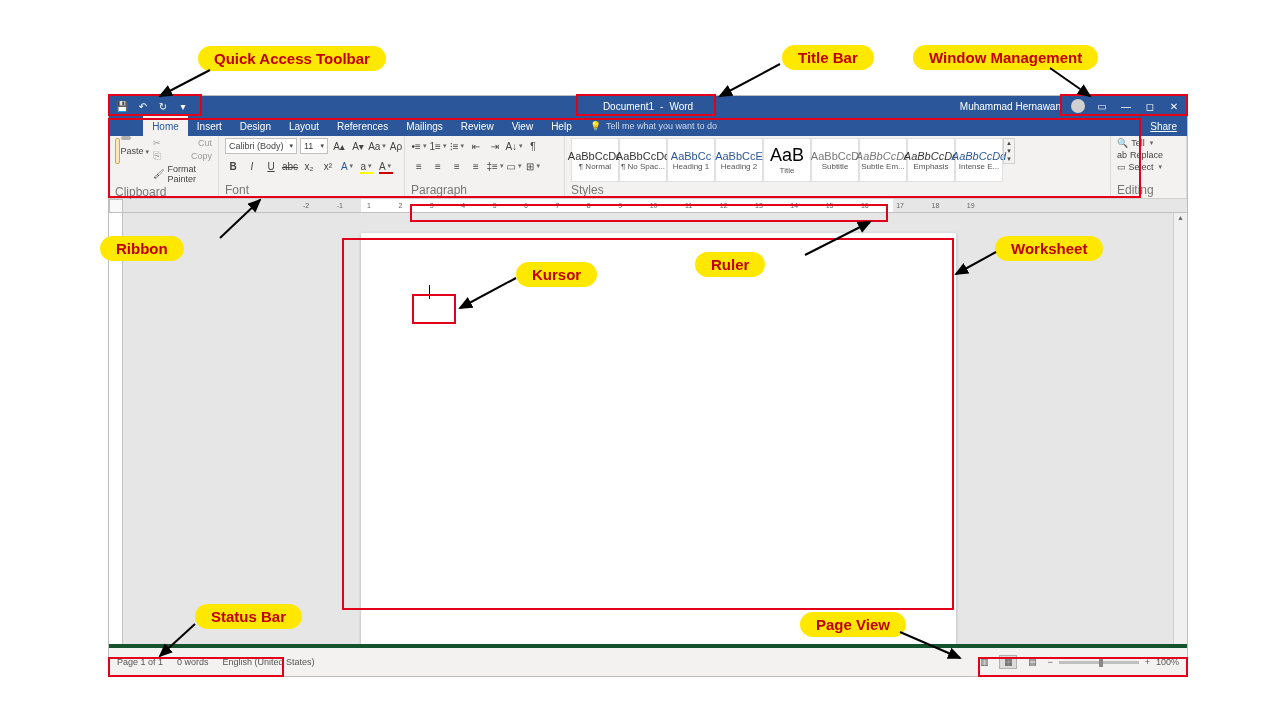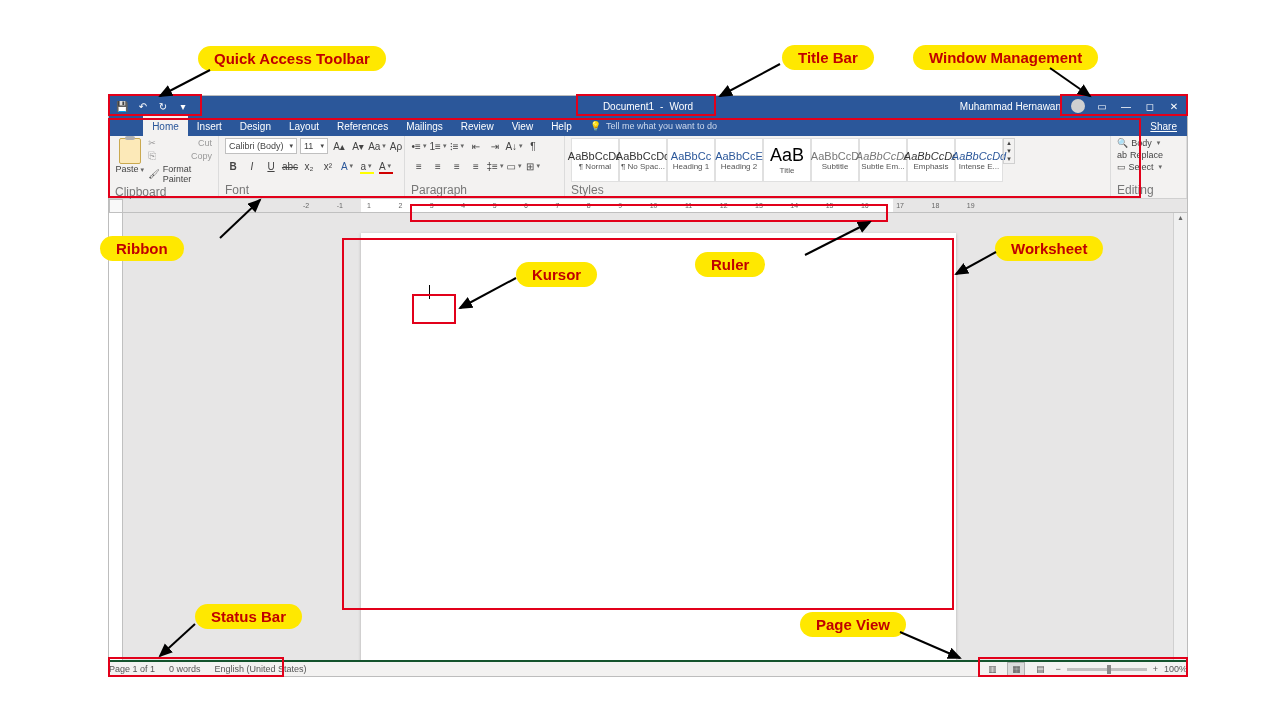--- a/index.html
+++ b/index.html
@@ -18,21 +18,21 @@
   .tab { padding: 0 9px; display: flex; align-items: center; }
   .tab.file { background: #1e3f77; margin-top: 44px; }
   .tab.active { background: #f3f2f1; color: #2b579a; }
   .tellme { display: flex; align-items: center; gap: 4px; margin-left: 10px; font-size: 9px; color: #cdd9ec; }
   .share { margin-left: auto; padding: 4px 10px; display: flex; align-items: flex-end; font-size: 10px; text-decoration: underline; }
   
   .ribbon { height: 63px; background: #f3f2f1; border-bottom: 1px solid #d0d0d0; display: flex; font-size: 9px; color: #444; }
   .group { border-right: 1px solid #dcdcdc; display: flex; flex-direction: column; padding: 2px 6px 0; }
   .group-body { flex: 1; display: flex; align-items: flex-start; gap: 4px; }
   .group-label { font-size: 12px; color: #777; padding: 1px 0; }
-  .paste-big { display: flex; flex-direction: column; align-items: center; width: 34px; }
+  .paste-big { display: flex; flex-direction: row; align-items: center; width: 34px; }
   .paste-ico { width: 22px; height: 26px; background: #fce9b8; border: 1px solid #caa94f; border-radius: 2px; position: relative; }
   .paste-ico::before { content: ""; position: absolute; top: -3px; left: 5px; width: 10px; height: 4px; background: #b0b0b0; border-radius: 2px; }
   .cliprows { display: flex; flex-direction: column; gap: 2px; color: #9a9a9a; font-size: 9px; }
   .cliprows .row { display: flex; align-items: center; gap: 3px; justify-content: space-between; }
   .scissor::before { content: "✂"; font-size: 9px; }
   .copy-ico::before { content: "⎘"; font-size: 10px; }
   .brush::before { content: "🖌"; font-size: 9px; }
   .fontbox { width: 72px; height: 16px; border: 1px solid #c0c0c0; background: #fff; font-size: 9px; padding: 0 3px; display: flex; align-items: center; justify-content: space-between; }
   .sizebox { width: 28px; height: 16px; border: 1px solid #c0c0c0; background: #fff; font-size: 9px; padding: 0 3px; display: flex; align-items: center; justify-content: space-between; }
   .fontrow { display: flex; gap: 3px; align-items: center; }
@@ -53,21 +53,21 @@
   .hruler .neg { position: absolute; left: 180px; display: flex; gap: 27.5px; }
   
   .docarea { flex: 1; display: flex; overflow: hidden; }
   .vruler { width: 14px; background: #fff; border-right: 1px solid #c0c0c0; }
   .docbg { flex: 1; background: #e7e6e6; position: relative; }
   .page { position: absolute; left: 238px; top: 20px; width: 595px; height: 440px; background: #fff; box-shadow: 0 1px 3px rgba(0,0,0,.25); }
   .cursor { position: absolute; left: 68px; top: 52px; width: 1px; height: 14px; background: #000; }
   .scrollbar { width: 14px; background: #f0f0f0; border-left: 1px solid #d0d0d0; position: relative; }
   .scroll-up { position: absolute; top: 0; width: 100%; height: 14px; text-align: center; font-size: 8px; color: #666; }
   
-  .statusbar { height: 16px; background: #f3f2f1; border-top: 2px solid #14532d; display: flex; align-items: center; font-size: 9px; color: #555; padding: 0 0; gap: 14px; }
+  .statusbar { height: 32px; background: #f3f2f1; border-top: 4px solid #14532d; display: flex; align-items: center; font-size: 9px; color: #555; padding: 0 8px; gap: 14px; }
   .statusbar .right { margin-left: auto; display: flex; align-items: center; gap: 6px; }
   .viewbtn { width: 18px; height: 14px; display: inline-flex; align-items: center; justify-content: center; border: 1px solid transparent; }
   .viewbtn.active { background: #dcdcdc; border-color: #b0b0b0; }
   .slider { width: 80px; height: 3px; background: #c0c0c0; position: relative; }
   .slider .thumb { position: absolute; left: 40px; top: -3px; width: 4px; height: 9px; background: #888; }
   
   .callout { position: absolute; background: #ffe800; color: #c00000; font-weight: 700; font-size: 15px; padding: 4px 16px; border-radius: 14px; white-space: nowrap; }
   .redbox { position: absolute; border: 2px solid #e2001a; pointer-events: none; }
   svg.arrow { position: absolute; overflow: visible; pointer-events: none; }
   .dd::after { content: "▾"; font-size: 7px; color: #666; margin-left: 2px; }
@@ -249,21 +249,21 @@
         </div>
       </div>
       <div class="group-label">Styles</div>
     </div>
 
     <div class="group" style="width:76px;">
       <div class="group-body">
         <div class="editrows">
           <div class="row dd">
               <span>🔍</span>
-              <span>Body</span>
+              <span>Tell</span>
             </div>
           <div class="row">
               <span>ab</span>
               <span>Replace</span>
             </div>
           <div class="row dd">
               <span>▭</span>
               <span>Select</span>
             </div>
         </div>

